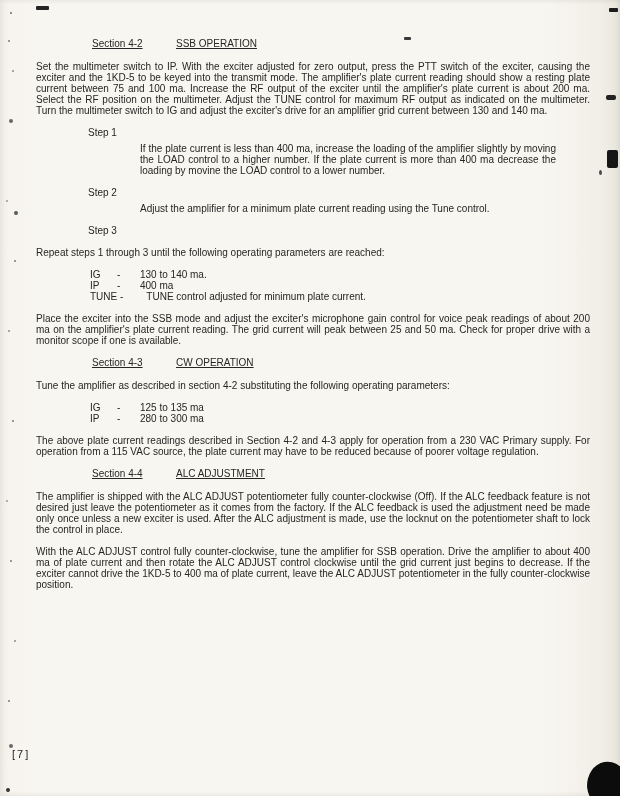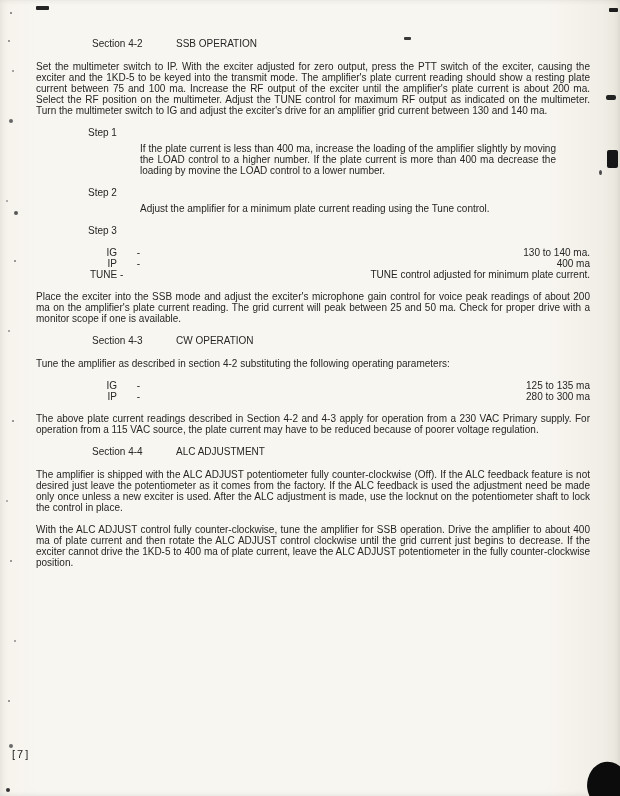--- a/index.html
+++ b/index.html
@@ -11,28 +11,28 @@
     font-family:"Liberation Sans", sans-serif;
     color:#262626;
     overflow:hidden;
     box-shadow: inset 3px 0 6px rgba(0,0,0,0.06), inset -2px 0 5px rgba(0,0,0,0.05);
   }
   .content {
     position:absolute; left:36px; top:34px; width:554px;
     font-size:10px; line-height:11px;
   }
   p { margin:0 0 11px 0; text-align:justify; }
-  .heading { display:flex; margin:10px 0 12px 56px; }
+  .heading { display:flex; margin:10px 0 12px 56px;text-decoration:underline; }
   .heading:first-child { margin-top:4px; }
   .heading-label { flex:0 0 56px; white-space:nowrap; }
   .heading-title { margin-left:28px; white-space:nowrap; }
   .step { display:flex; margin:0 34px 11px 52px; }
   .step-label { flex:0 0 52px; white-space:nowrap; }
   .step-text { flex:1; text-align:justify;margin-top:16px; }
-  .params { margin:0 0 11px 54px;text-align:right; }
+  .params { margin:0 0 11px 54px; }
   .param-row { display:flex; line-height:11px; }
   .param-name { flex:0 0 27px; white-space:nowrap; overflow:visible; }
   .param-dash { flex:0 0 23px; }
   .param-value { flex:1; white-space:nowrap; }
   .page-number { position:absolute; left:12px; top:748px; font-size:11px; letter-spacing:2px; color:#1e1e1e; }
 
   
   .mark { position:absolute; background:#1c1c1c; }
   .mark-tl { left:36px; top:6px; width:13px; height:4px; border-radius:1px; background:#242424; }
   .mark-tr1 { right:2px; top:8px; width:9px; height:4px; border-radius:1px; }
@@ -78,20 +78,21 @@
 
     <div class="step">
       <span class="step-label">Step 2</span>
       <span class="step-text">Adjust the amplifier for a minimum plate current reading using the Tune control.</span>
     </div>
 
     <div class="step">
       <span class="step-label">Step 3</span>
     </div>
 
+    <p>Repeat steps 1 through 3 until the following operating parameters are reached:</p>
 
     <div class="params">
       <div class="param-row">
         <span class="param-name">IG</span>
         <span class="param-dash">-</span>
         <span class="param-value">130 to 140 ma.</span>
       </div>
       <div class="param-row">
         <span class="param-name">IP</span>
         <span class="param-dash">-</span>

